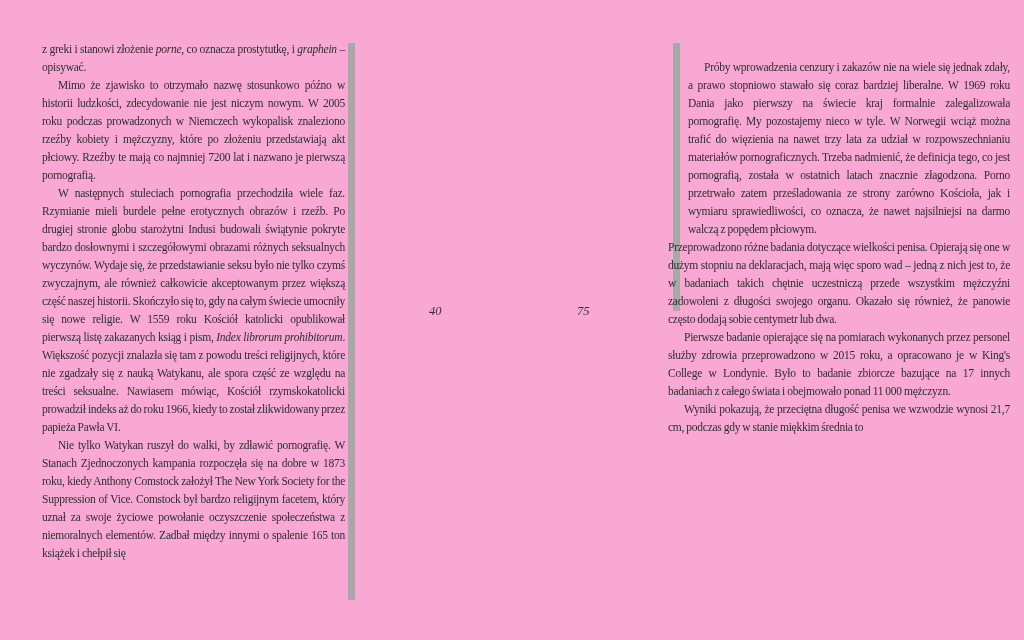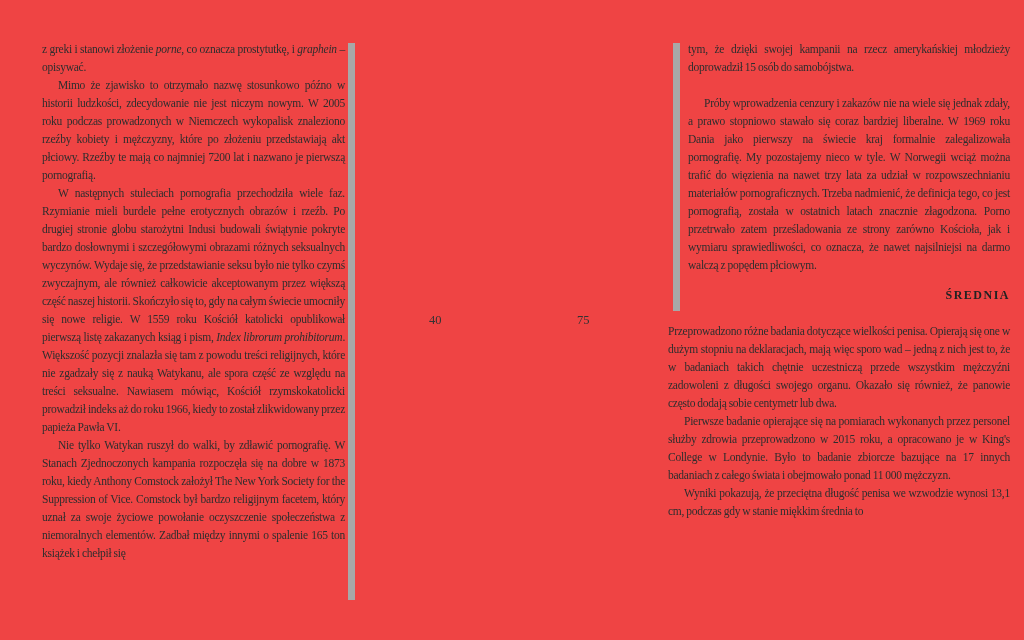--- a/index.html
+++ b/index.html
@@ -4,21 +4,21 @@
 <style>
   html, body {
     margin: 0;
     padding: 0;
     background: #ffffff;
   }
   .spread {
     position: relative;
     width: 1024px;
     height: 640px;
-    background: #ef4444;
+    background: #f9a8d4;
     overflow: hidden;
     font-family: "Liberation Serif", "DejaVu Serif", serif;
     color: #2e2e2e;
   }
   .textcol {
     position: absolute;
     top: 40px;
   }
   .page-left-col  { left: 42px;  width: 303px; }
   .page-right-col { left: 668px; width: 342px; }
@@ -44,23 +44,23 @@
   }
   .quote-bar {
     position: absolute;
     width: 7px;
     background: #a8a8a8;
   }
   .quote-bar-left  { left: 348px; top: 43px; height: 557px; }
   .quote-bar-right { left: 673px; top: 43px; height: 268px; }
   .page-number {
     position: absolute;
+    font-style: italic;
     font-size: 12.5px;
     color: #333333;
-    margin-top: 9px;
   }
   .num-left  { left: 429px; top: 304px; }
   .num-right { left: 577px; top: 304px; }
   i { font-style: italic; }
 </style>
 </head>
 <body>
 
 <div class="spread">
 
@@ -73,22 +73,20 @@
 
   <div class="quote-bar quote-bar-left"></div>
 
   <div class="page-number num-left">40</div>
 
   <div class="page-number num-right">75</div>
 
   <div class="quote-bar quote-bar-right"></div>
 
   <div class="textcol page-right-col">
-      <div class="para quote"><span>tym, że dzięki swojej kampanii na rzecz amerykańskiej młodzieży doprowadził 15 osób do samobójstwa.</span></div>
       <div class="spacer"></div>
       <div class="para indent quote"><span>Próby wprowadzenia cenzury i zakazów nie na wiele się jednak zdały, a prawo stopniowo stawało się coraz bardziej liberalne. W 1969 roku Dania jako pierwszy na świecie kraj formalnie zalegalizowała pornografię. My pozostajemy nieco w tyle. W Norwegii wciąż można trafić do więzienia na nawet trzy lata za udział w rozpowszechnianiu materiałów pornograficznych. Trzeba nadmienić, że definicja tego, co jest pornografią, została w ostatnich latach znacznie złagodzona. Porno przetrwało zatem prześladowania ze strony zarówno Kościoła, jak i wymiaru sprawiedliwości, co oznacza, że nawet najsilniejsi na darmo walczą z popędem płciowym.</span></div>
-      <div class="section-heading">ŚREDNIA</div>
       <div class="para"><span>Przeprowadzono różne badania dotyczące wielkości penisa. Opierają się one w dużym stopniu na deklaracjach, mają więc sporo wad – jedną z nich jest to, że w badaniach takich chętnie uczestniczą przede wszystkim mężczyźni zadowoleni z długości swojego organu. Okazało się również, że panowie często dodają sobie centymetr lub dwa.</span></div>
       <div class="para indent"><span>Pierwsze badanie opierające się na pomiarach wykonanych przez personel służby zdrowia przeprowadzono w 2015 roku, a opracowano je w King's College w Londynie. Było to badanie zbiorcze bazujące na 17 innych badaniach z całego świata i obejmowało ponad 11 000 mężczyzn.</span></div>
-      <div class="para indent"><span>Wyniki pokazują, że przeciętna długość penisa we wzwodzie wynosi 13,1 cm, podczas gdy w stanie miękkim średnia to</span></div>
+      <div class="para indent"><span>Wyniki pokazują, że przeciętna długość penisa we wzwodzie wynosi 21,7 cm, podczas gdy w stanie miękkim średnia to</span></div>
     </div>
 
 </div>
 
 </body></html>

